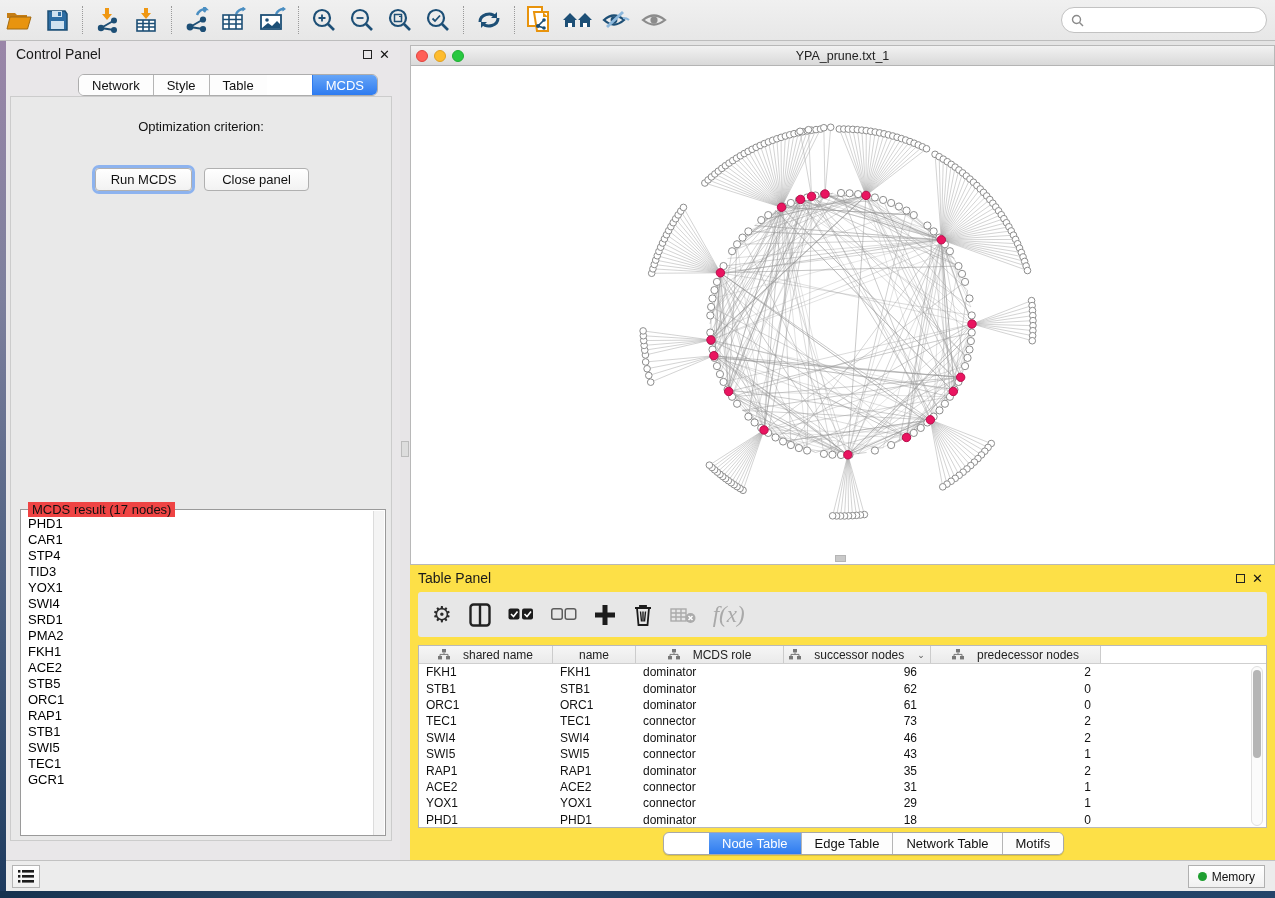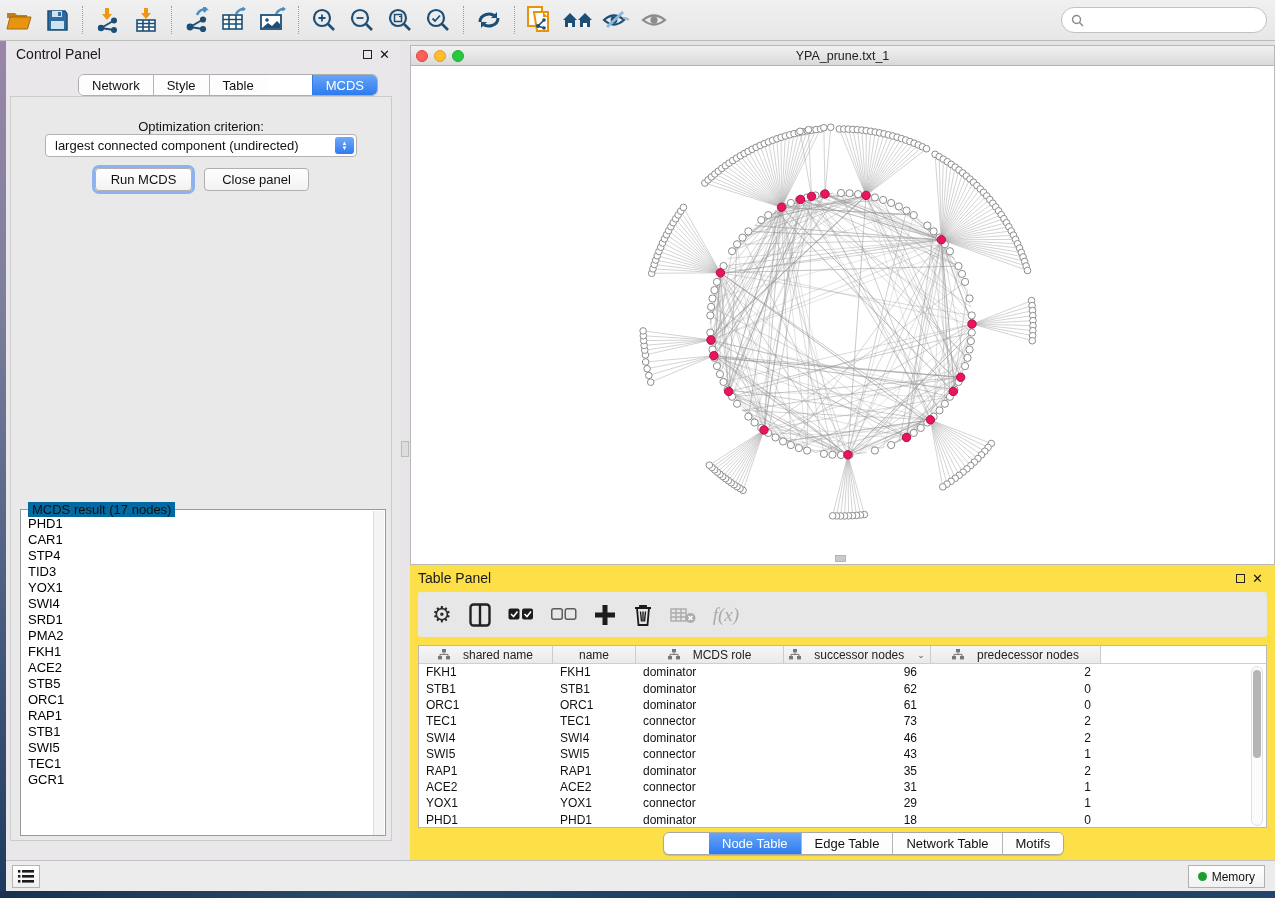--- a/index.html
+++ b/index.html
@@ -31,21 +31,21 @@
   .seg-tab.active { background:linear-gradient(#66a5f7,#2e7bf0); color:#fff; border-left-color:#2e7bf0;margin-left:45px; }
   #cp-body { position:absolute; left:4px; top:55px; width:382px; height:745px; background:#e9e9e9; border:1px solid #cccccc; }
   #opt-label { position:absolute; left:0; top:22px; width:100%; text-align:center; font-size:13px; color:#111; }
   #criterion-select { position:absolute; left:34px; top:37px; width:312px; height:23px; background:#fff; border:1px solid #b2b2b2; border-radius:4px; display:flex; align-items:center; font-size:13px; padding-left:9px; color:#111; }
   #criterion-stepper { position:absolute; right:2px; top:2px; width:19px; height:17px; border-radius:3px; background:linear-gradient(#6faaf8,#2e7bf0); display:flex; flex-direction:column; align-items:center; justify-content:center; color:#fff; }
   #criterion-stepper span { font-size:6px; line-height:5px; }
   .cp-btn { position:absolute; top:71px; height:23px; background:linear-gradient(#ffffff,#f2f2f2); border:1px solid #b0b0b0; border-radius:4px; font-size:13px; display:flex; align-items:center; justify-content:center; color:#111; }
   #run-btn { left:84px; width:97px; box-shadow:0 0 0 3px rgba(110,160,240,.75); }
   #close-btn { left:193px; width:105px; }
   #mcds-fieldset { position:absolute; left:9px; top:412px; width:366px; height:327px; border:1px solid #9a9a9a; background:#fff; }
-  #mcds-legend { position:absolute; left:7px; top:-8px; background:#0369a1; padding:0 4px; font-size:13px; color:#111; }
+  #mcds-legend { position:absolute; left:7px; top:-8px; background:#ef4444; padding:0 4px; font-size:13px; color:#111; }
   #mcds-list { position:absolute; left:1px; top:6px; width:352px; height:318px; overflow:hidden; padding-left:6px; }
   .mcds-item { font-size:13px; line-height:16px; color:#000; }
   #mcds-scroll { position:absolute; right:1px; top:1px; width:11px; height:324px; background:#f4f4f4; border-left:1px solid #dcdcdc; }
 
   
   #v-splitter { left:400px; top:41px; width:10px; height:819px; background:#e7e5e7; }
   .grip { position:absolute; left:1px; top:400px; width:8px; height:16px; border:1px solid #bbb; background:#ddd; }
 
   
   #net-window { left:410px; top:45px; width:865px; height:520px; background:#fff; border:1px solid #b8b8b8; }
@@ -55,21 +55,21 @@
   #tl-min { left:23px; background:#febc2e; border:1px solid #dea023; }
   #tl-max { left:41px; background:#28c840; border:1px solid #1faf34; }
   #net-title { font-size:12.5px; color:#222; }
   #net-canvas { position:relative; width:863px; height:498px; background:#fff; overflow:hidden; }
   #net-handle { position:absolute; left:424px; bottom:2px; width:11px; height:7px; background:#c9c9c9; border:1px solid #b5b5b5; }
 
   
   #table-panel { left:410px; top:565px; width:865px; height:295px; background:#fde047; }
   #tp-toolbar { position:absolute; left:8px; top:27px; width:849px; height:45px; background:#e7e7e7; border-radius:3px; display:flex; align-items:center; gap:17px; padding-left:14px; }
   .tp-ico { display:flex; align-items:center; justify-content:center; height:26px; }
-  .fx { font-family:"Liberation Serif","DejaVu Serif",serif; font-style:italic; font-size:19px; color:#a9a9a9; }
+  .fx { font-family:"Liberation Serif","DejaVu Serif",serif; font-style:italic; font-size:23px; color:#a9a9a9; }
   #node-table { position:absolute; left:8px; top:80px; width:849px; height:183px; background:#fff; border:1px solid #b9b9b9; }
   #nt-header { display:flex; height:18px; background:linear-gradient(#f6f6f6,#eaeaea); border-bottom:1px solid #cfcfcf; }
   .hcell { display:flex; align-items:center; justify-content:center; gap:13px; font-size:12px; color:#222; border-right:1px solid #cccccc; overflow:hidden; }
   .sort-arrow { font-size:9px; color:#555; }
   .nt-row { display:flex; height:16.4px; align-items:center; }
   .cell { font-size:12px; color:#111; overflow:hidden; white-space:nowrap; }
   .cell.l { text-align:left; padding-left:7px; }
   .cell.r { text-align:right; }
   #nt-scroll { position:absolute; right:3px; top:20px; width:12px; height:160px; background:#fbfbfb; border:1px solid #e0e0e0; border-radius:6px; }
   #nt-thumb { position:absolute; left:1px; top:3px; width:8px; height:88px; background:#b5b5b5; border-radius:4px; }
@@ -245,27 +245,20 @@
       </span>
     </div>
     <div id="cp-tabs">
         <div class="seg-tab">Network</div>
         <div class="seg-tab">Style</div>
         <div class="seg-tab">Table</div>
         <div class="seg-tab active">MCDS</div>
       </div>
     <div id="cp-body">
       <div id="opt-label">Optimization criterion:</div>
-      <div id="criterion-select">
-        <span>largest connected component (undirected)</span>
-        <span id="criterion-stepper">
-            <span>▲</span>
-            <span>▼</span>
-          </span>
-      </div>
       <div id="run-btn" class="cp-btn">Run MCDS</div>
       <div id="close-btn" class="cp-btn">Close panel</div>
       <div id="mcds-fieldset">
         <div id="mcds-legend">MCDS result (17 nodes)</div>
         <div id="mcds-list">
             <div class="mcds-item">PHD1</div>
             <div class="mcds-item">CAR1</div>
             <div class="mcds-item">STP4</div>
             <div class="mcds-item">TID3</div>
             <div class="mcds-item">YOX1</div>

